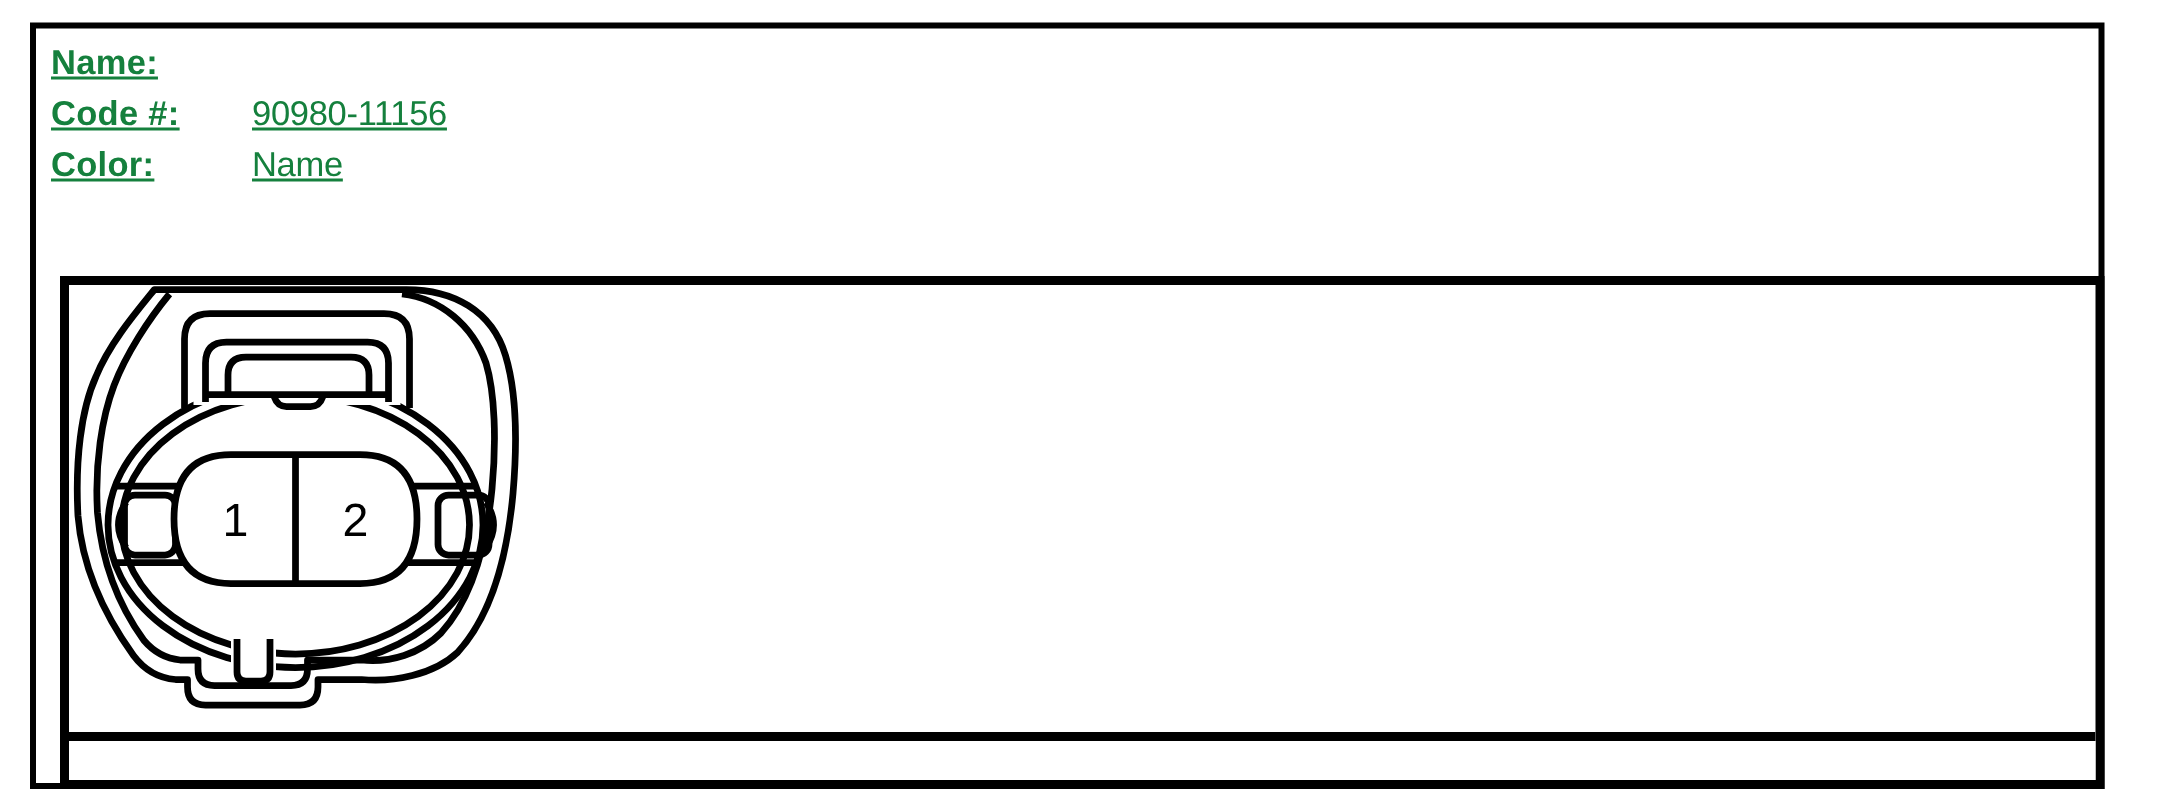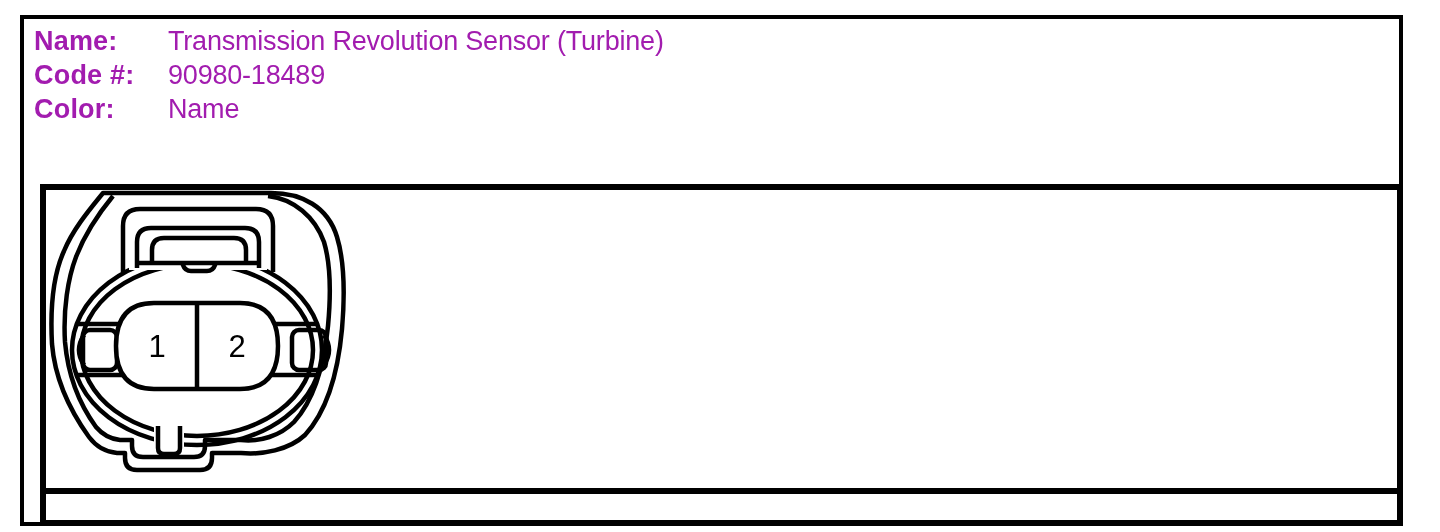--- a/index.html
+++ b/index.html
@@ -14,21 +14,21 @@
     position:absolute; left:20px; top:15px;
     width:1383px; height:511px;
     border:4px solid #000;
     box-sizing:border-box;
   }
   .info-block {
     position:absolute; left:10px; top:5px;
   }
   .info-row {
     display:flex; height:34px; line-height:34px;
-    font-size:27px; color:#a21caf; white-space:nowrap;
+    font-size:23px; color:#15803d; white-space:nowrap;text-decoration:underline;
   }
   .info-label { width:134px; font-weight:bold; letter-spacing:0.2px; }
   .info-value { letter-spacing:-0.2px; }
   .diagram-box {
     position:absolute; left:16px; top:165px; right:-4px; bottom:-4px;
     border:6px solid #000;
   }
   .connector-area {
     position:absolute; left:0; top:0; right:0; bottom:32px;
   }
@@ -51,25 +51,24 @@
   }
 </style>
 </head>
 <body>
 
 <div class="page-border">
 
   <div class="info-block">
     <div class="info-row">
       <span class="info-label">Name:</span>
-      <span class="info-value">Transmission Revolution Sensor (Turbine)</span>
     </div>
     <div class="info-row">
       <span class="info-label">Code #:</span>
-      <span class="info-value">90980-18489</span>
+      <span class="info-value">90980-11156</span>
     </div>
     <div class="info-row">
       <span class="info-label">Color:</span>
       <span class="info-value">Name</span>
     </div>
   </div>
 
   <div class="diagram-box">
     <div class="connector-area">
 

